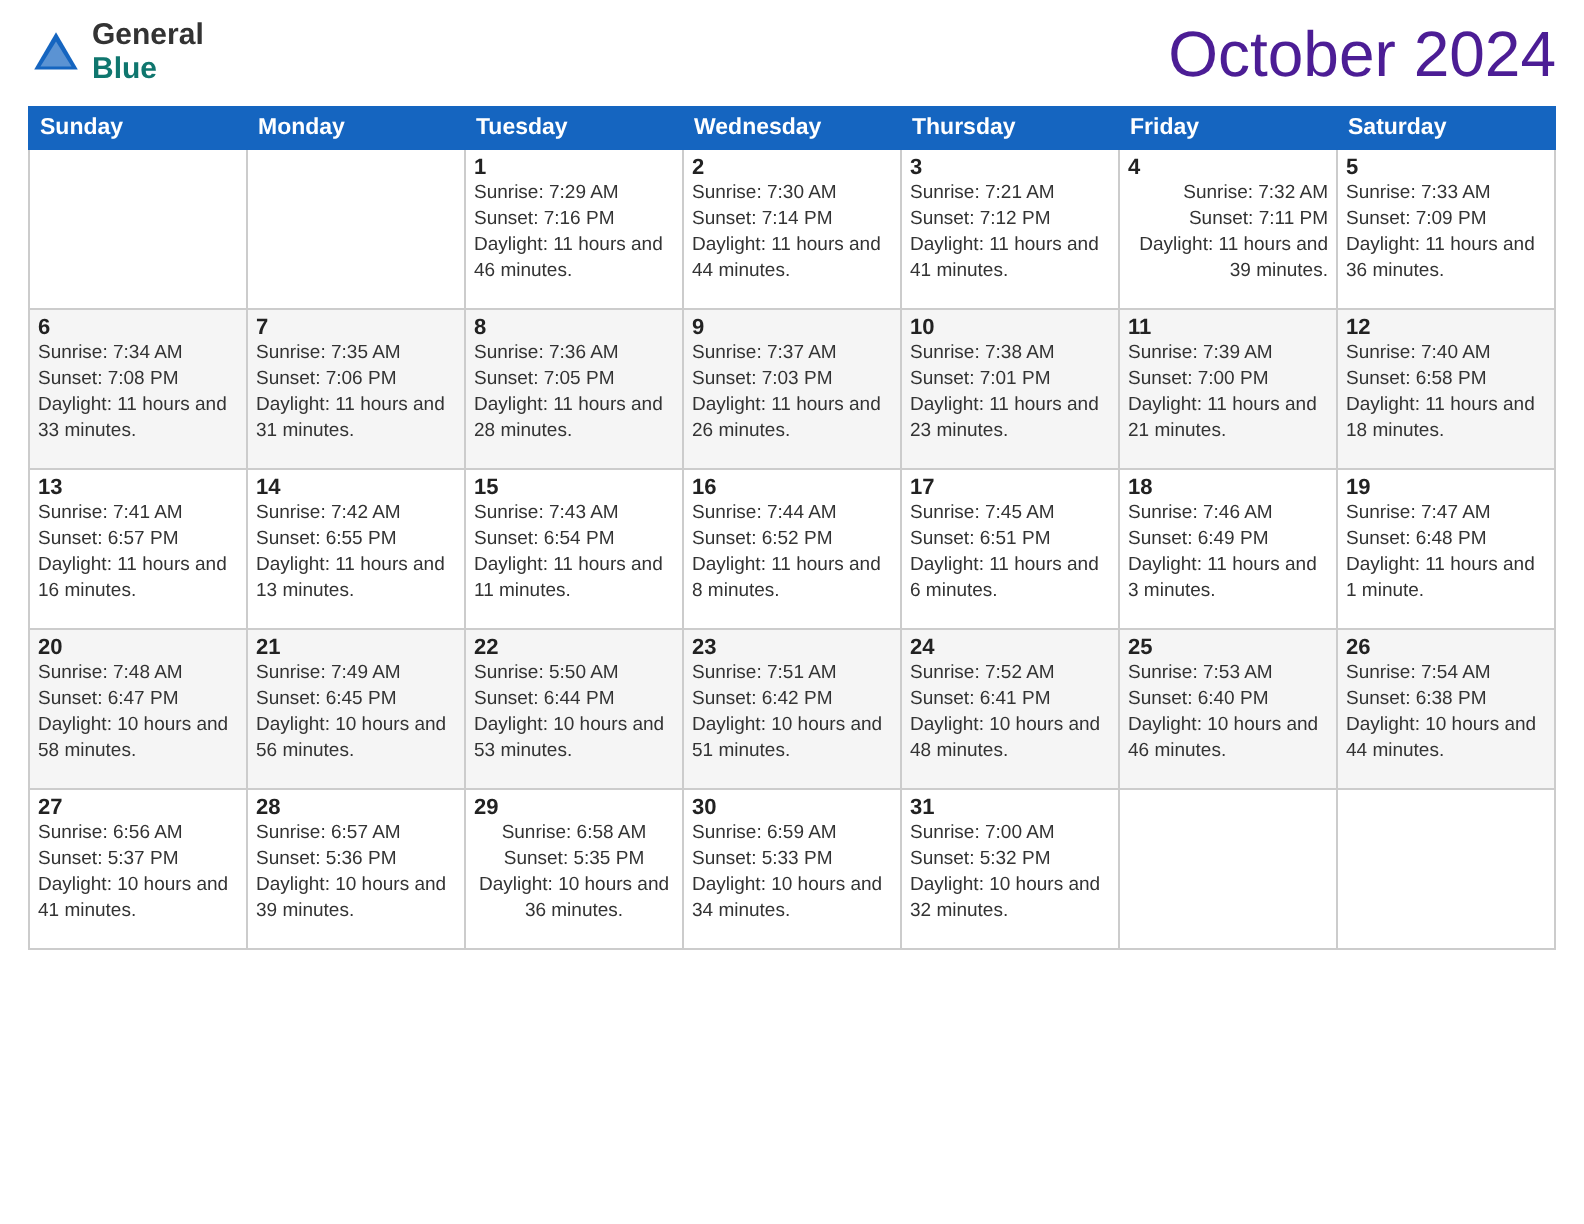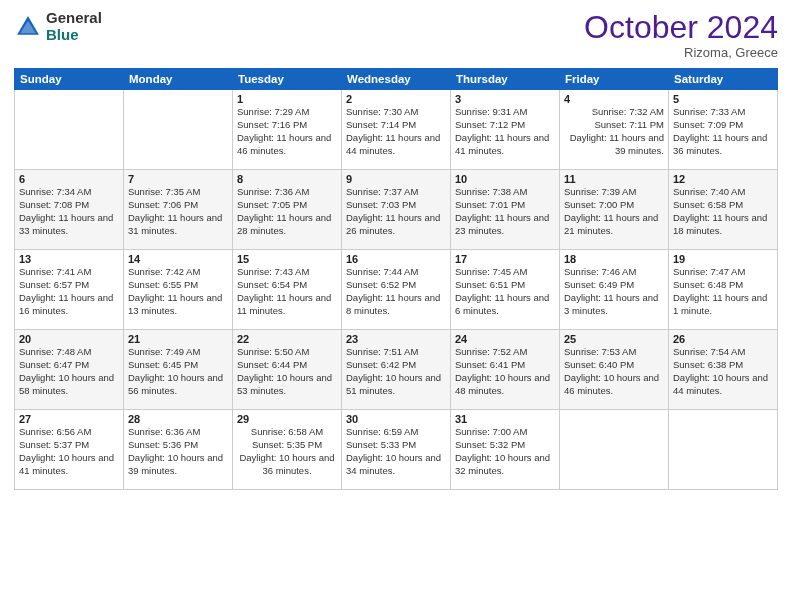--- a/index.html
+++ b/index.html
@@ -103,21 +103,20 @@
         <polygon points="18,4 32,28 4,28" fill="#1565C0"></polygon>
         <polygon points="18,10 28,26 8,26" fill="#fff" opacity="0.3"></polygon>
       </svg>
       <div class="logo-text">
         <div><span class="general">General</span></div>
         <div><span class="blue">Blue</span></div>
       </div>
     </div>
     <div class="title-block">
       <div class="month-title">October 2024</div>
-      <div class="subtitle">Rizoma, Greece</div>
     </div>
   </div>
 
   <table class="calendar">
     <thead>
       <tr>
       <th>Sunday</th>
           <th>Monday</th>
           <th>Tuesday</th>
           <th>Wednesday</th>
@@ -137,21 +136,21 @@
 Daylight: 11 hours and 46 minutes.</div>
           </td>
           <td>
             <span class="day-num">2</span>
             <div class="day-info" style="white-space: pre-line;">Sunrise: 7:30 AM
 Sunset: 7:14 PM
 Daylight: 11 hours and 44 minutes.</div>
           </td>
           <td>
             <span class="day-num">3</span>
-            <div class="day-info" style="white-space: pre-line;">Sunrise: 9:31 AM
+            <div class="day-info" style="white-space: pre-line;">Sunrise: 7:21 AM
 Sunset: 7:12 PM
 Daylight: 11 hours and 41 minutes.</div>
           </td>
           <td>
             <span class="day-num">4</span>
             <div class="day-info" style="white-space: pre-line; text-align: right;">Sunrise: 7:32 AM
 Sunset: 7:11 PM
 Daylight: 11 hours and 39 minutes.</div>
           </td>
           <td>
@@ -295,21 +294,21 @@
         </tr>
         <tr>
           <td>
             <span class="day-num">27</span>
             <div class="day-info" style="white-space: pre-line;">Sunrise: 6:56 AM
 Sunset: 5:37 PM
 Daylight: 10 hours and 41 minutes.</div>
           </td>
           <td>
             <span class="day-num">28</span>
-            <div class="day-info" style="white-space: pre-line;">Sunrise: 6:36 AM
+            <div class="day-info" style="white-space: pre-line;">Sunrise: 6:57 AM
 Sunset: 5:36 PM
 Daylight: 10 hours and 39 minutes.</div>
           </td>
           <td>
             <span class="day-num">29</span>
             <div class="day-info" style="white-space: pre-line; text-align: center;">Sunrise: 6:58 AM
 Sunset: 5:35 PM
 Daylight: 10 hours and 36 minutes.</div>
           </td>
           <td>

